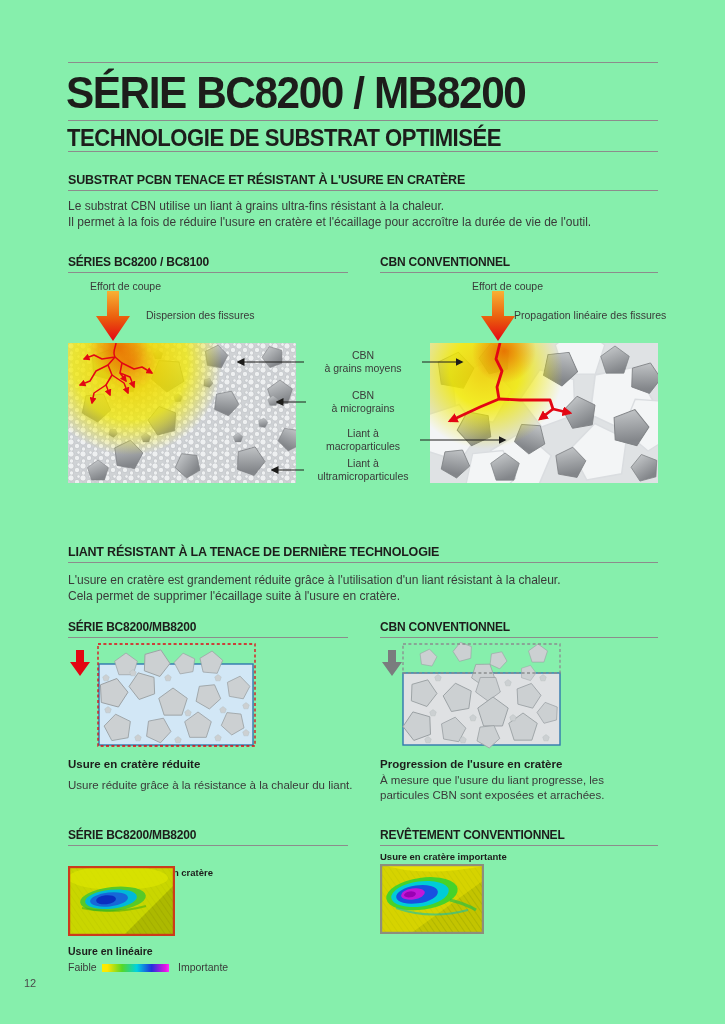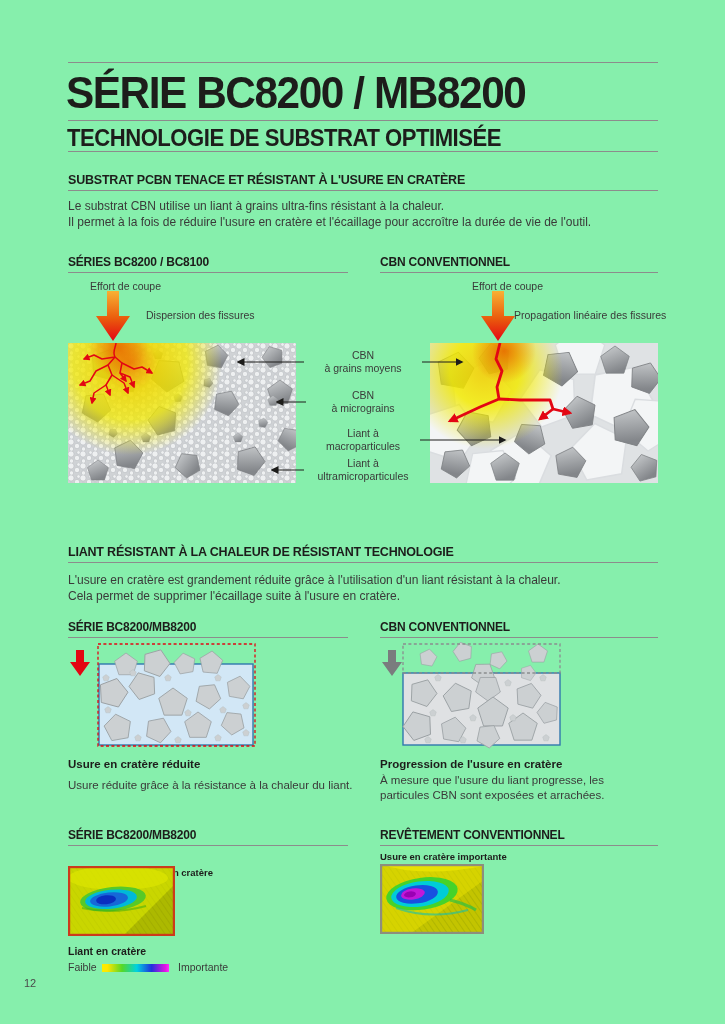--- a/index.html
+++ b/index.html
@@ -212,21 +212,21 @@
       <div>Liant à</div>
       <div>macroparticules</div>
     </div>
     <div class="abs center-label" style="left:230px;top:204px;">
       <div>Liant à</div>
       <div>ultramicroparticules</div>
     </div>
   </div>
 
 
-  <div class="abs h-sec" style="left:68px;top:545px;">LIANT RÉSISTANT À LA CHALEUR DE RÉSISTANT TECHNOLOGIE</div>
+  <div class="abs h-sec" style="left:68px;top:545px;">LIANT RÉSISTANT À LA TENACE DE DERNIÈRE TECHNOLOGIE</div>
   <div class="rule" style="left:68px;top:562px;width:590px;"></div>
   <div class="abs body-txt" style="left:68px;top:572px;">L'usure en cratère est grandement réduite grâce à l'utilisation d'un liant résistant à la chaleur.</div>
   <div class="abs body-txt" style="left:68px;top:588px;">Cela permet de supprimer l'écaillage suite à l'usure en cratère.</div>
 
   <div class="abs" style="left:68px;top:618px;width:590px;height:200px;">
     <div class="abs fig-title" style="left:0;top:2px;">SÉRIE BC8200/MB8200</div>
     <div class="rule" style="left:0;top:19px;width:280px;"></div>
     <div class="abs fig-title" style="left:312px;top:2px;">CBN CONVENTIONNEL</div>
     <div class="rule" style="left:312px;top:19px;width:278px;"></div>
 
@@ -346,20 +346,20 @@
         <ellipse cx="40" cy="30" rx="29" ry="12.5" fill="#00ccd8"></ellipse>
         <ellipse cx="37" cy="30" rx="21" ry="9" fill="#1850e0"></ellipse>
         <ellipse cx="33" cy="29" rx="12" ry="5.5" fill="#c218d8"></ellipse>
         <ellipse cx="30" cy="29" rx="6" ry="3" fill="#9a00b4"></ellipse>
       </g>
       <path d="M70,36 Q86,40 96,46" stroke="#2fc040" stroke-width="3" fill="none" opacity="0.7"></path>
       <path d="M16,44 Q50,56 88,46" stroke="#00c0c0" stroke-width="2" fill="none" opacity="0.55"></path>
       <rect x="1" y="1" width="102" height="68" fill="none" stroke="#8e8e7c" stroke-width="2.4"></rect>
     </svg>
 
-    <div class="abs legend-title" style="left:0;top:119px;">Liant en cratère</div>
+    <div class="abs legend-title" style="left:0;top:119px;">Usure en linéaire</div>
     <div class="abs legend-txt" style="left:0;top:135px;">Faible</div>
     <div class="legend-bar" style="left:34px;top:138px;"></div>
     <div class="abs legend-txt" style="left:110px;top:135px;">Importante</div>
   </div>
 
   <div class="abs pagenum" style="left:24px;top:977px;">12</div>
 </div>
 
 </body></html>

